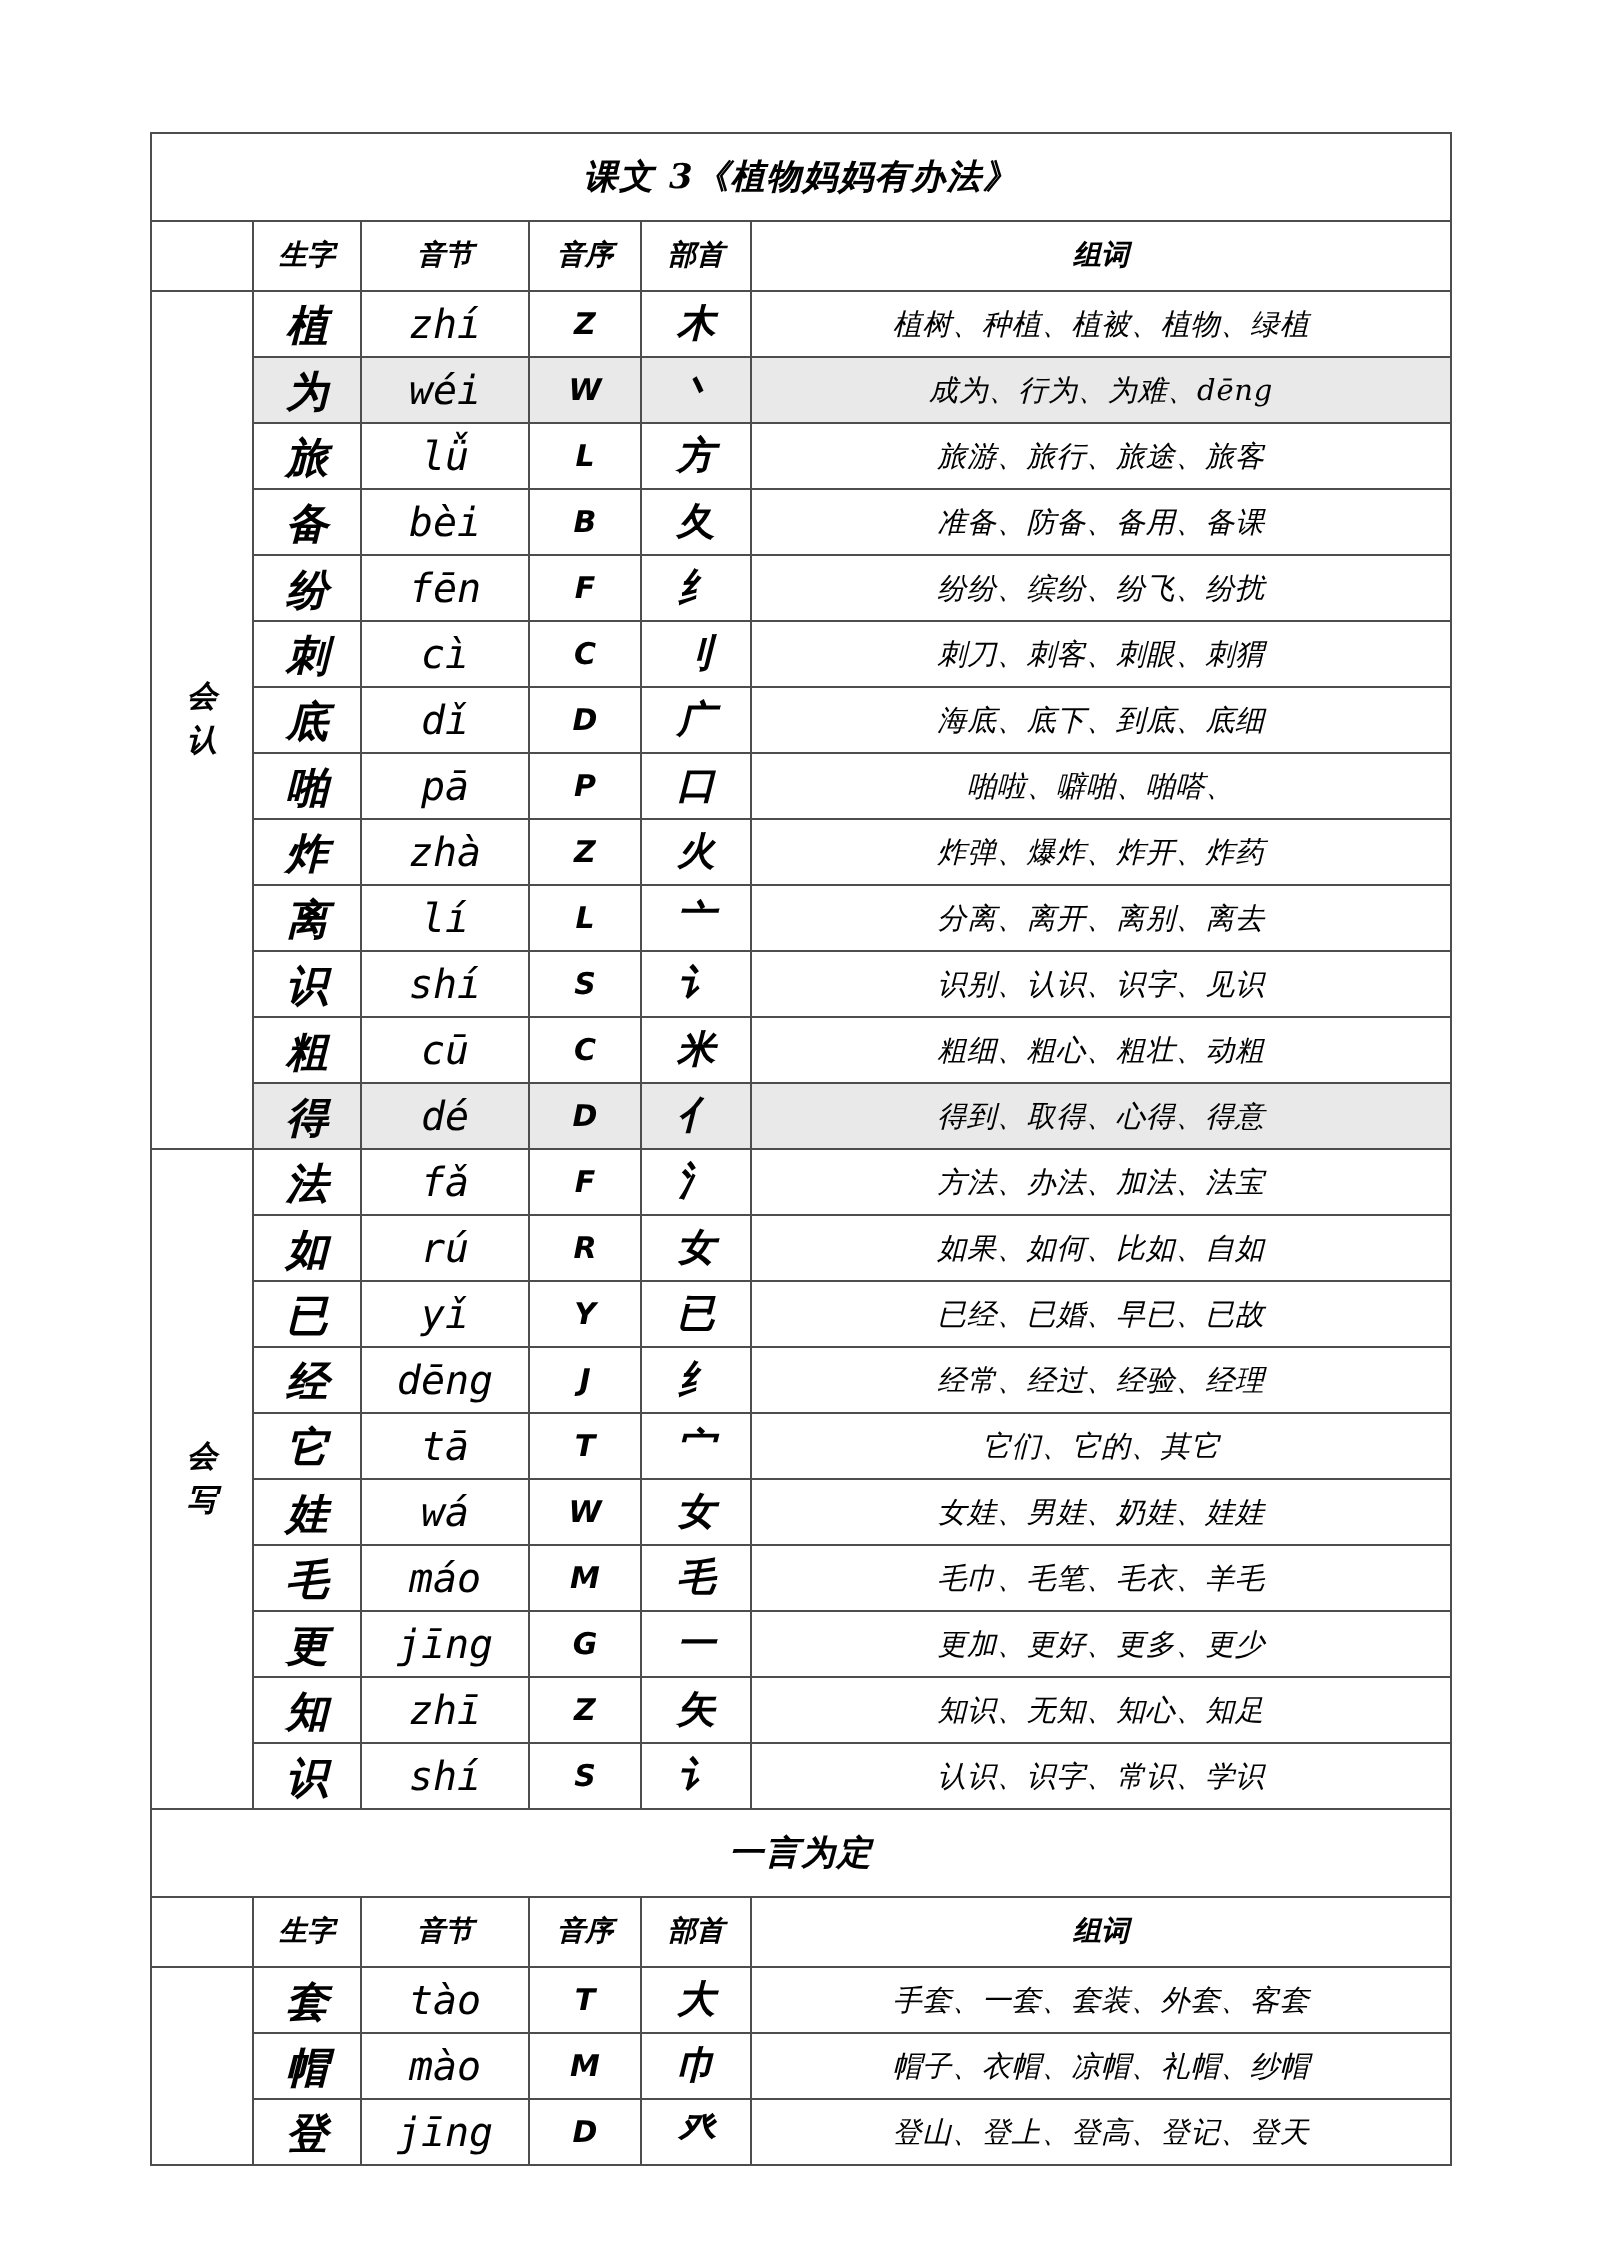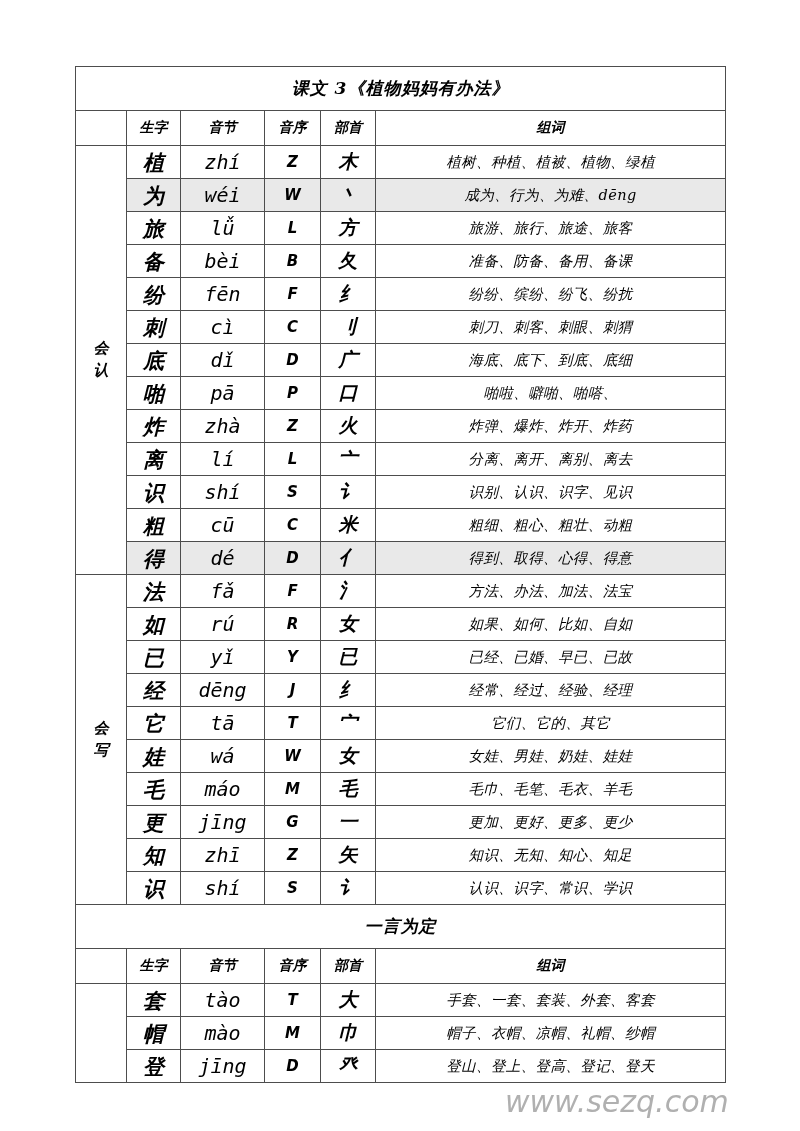--- a/index.html
+++ b/index.html
@@ -345,14 +345,13 @@
           <td class="pin">jīng</td>
           <td class="init">D</td>
           <td class="rad">癶</td>
           <td class="words">登山、登上、登高、登记、登天</td>
         </tr>
       </tbody>
     </table>
 
   </div>
 
-  <div class="watermark">www.sezq.com</div>
 </div>
 
 </body></html>

